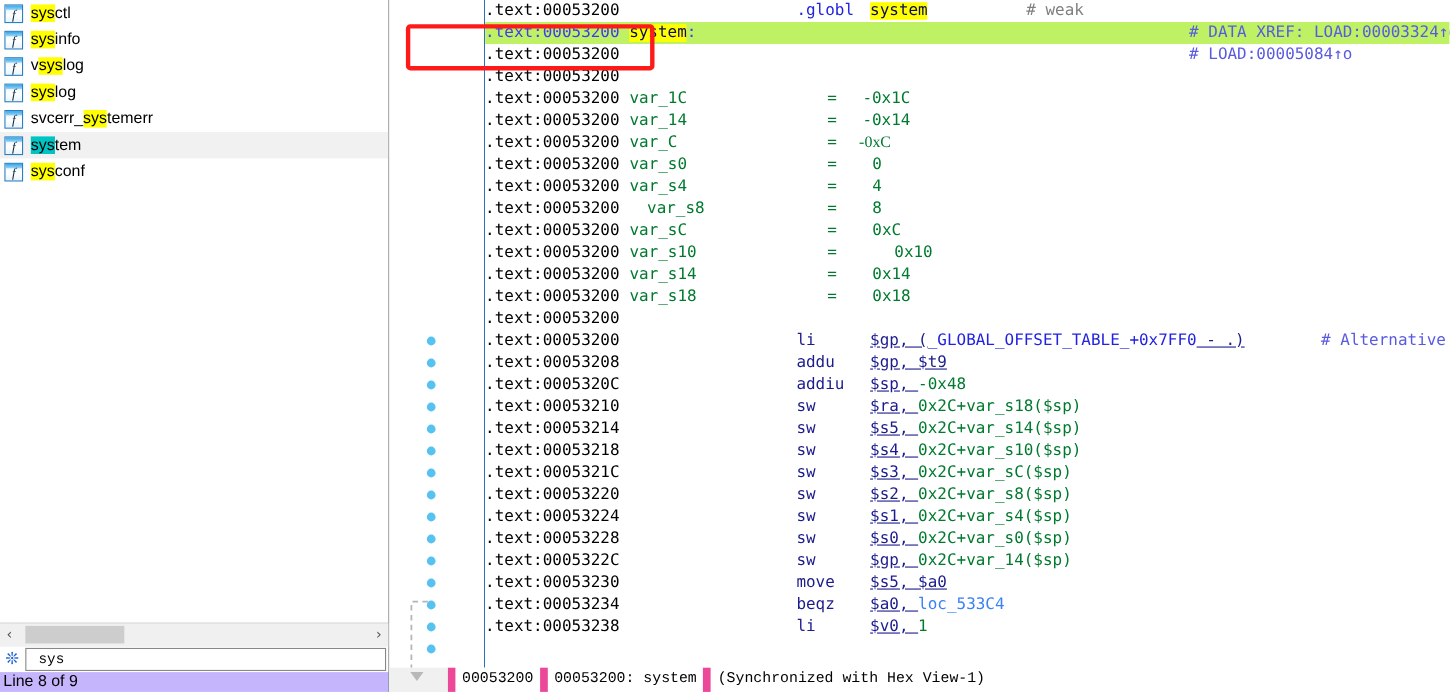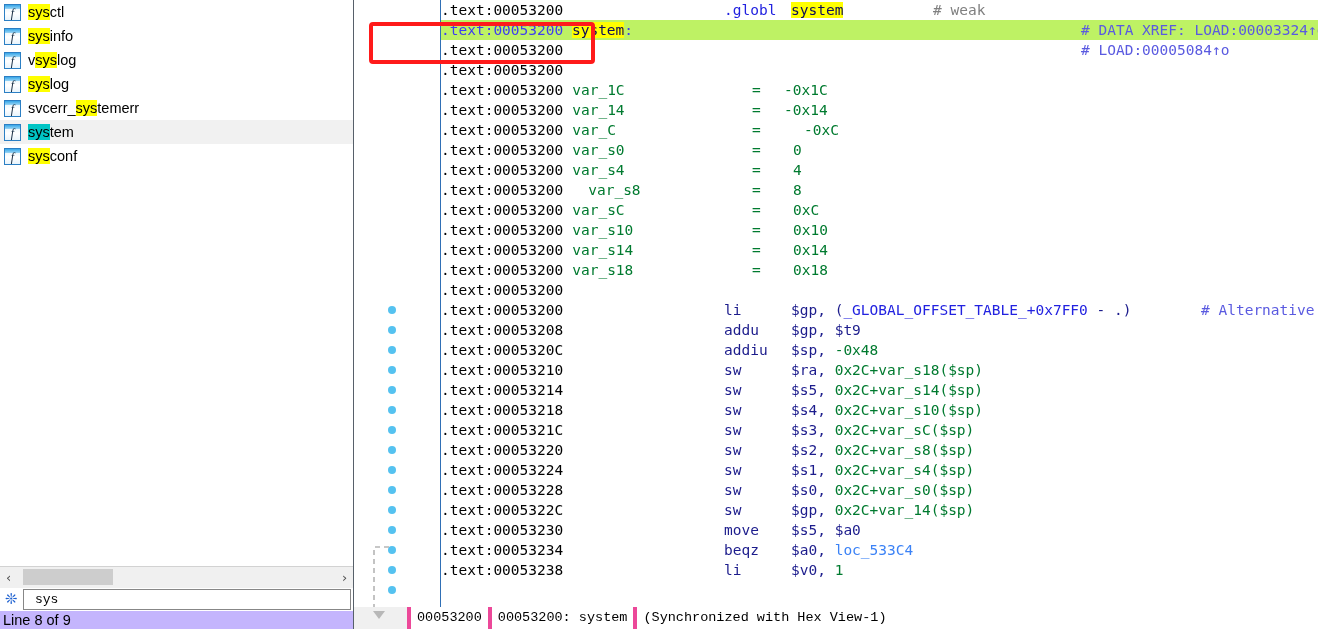--- a/index.html
+++ b/index.html
@@ -177,21 +177,21 @@
     color: #000000;
   }
   .code-row.selected { background: #bef264; }
 
   .seg   { color: #000000; }
   .seg-b { color: #3d3df0; }
   .name-hl { background: #ffff00; color: #0b0b5a; }
   .var  { color: #007a2f; }
   .num  { color: #007a2f; }
   .mnem { color: #1c1c8c; }
-  .reg  { color: #1c1c8c; }
+  .reg  { color: #1c1c8c; text-decoration: underline; }
   .xref { color: #3b82f6; }
   .cmt  { color: #2222e0; }
   .cmt-gray { color: #808080; }
   .cmt-blue { color: #5a5ae0; }
 
   .col-dir  { position: absolute; left: 283px; }
   .col-eq   { position: absolute; left: 311px; }
   .col-mnem { position: absolute; left: 283px; }
   .col-ops  { position: absolute; left: 350px; }
   .col-cmt  { position: absolute; left: 640px; }
@@ -253,21 +253,21 @@
     left: 19px; top: 4px;
     width: 0; height: 0;
     border-left: 6px solid transparent;
     border-right: 6px solid transparent;
     border-top: 8px solid #b8b8b8;
   }
   .sb-cell {
     height: 22px;
     line-height: 22px;
     padding: 0 6px;
-    border-left: 4px solid #ec4899;
+    border-left: 7px solid #ec4899;
     flex: 0 0 auto;
     white-space: pre;
   }
   .sb-cell:last-of-type { border-right: 1px solid #b0b0b0; }
   #sb-fill { flex: 1; height: 22px; background: #ffffff; }
   #sb-bottom-strip {
     position: absolute;
     left: 0; bottom: 0;
     width: 100%; height: 21px;
     background: #f0f0f0;
@@ -361,26 +361,26 @@
         <div class="dot" style="top: 586px;"></div>
       </div>
     <div id="code-border"></div>
     <div id="code-area">
         <div class="code-row"><span class="seg">.text:00053200</span><span class="col-dir cmt">.globl</span><span class="col-ops"><span class="name-hl">system</span></span><span class="col-cmt cmt-gray" style="left: 492px;"># weak</span></div>
         <div class="code-row selected"><span class="seg-b">.text:00053200</span><span><span> </span><span class="name-hl">system</span><span class="seg-b">:</span></span><span class="col-cmt cmt-blue"># DATA XREF: LOAD:00003324↑o</span></div>
         <div class="code-row"><span class="seg">.text:00053200</span><span class="col-cmt cmt-blue"># LOAD:00005084↑o</span></div>
         <div class="code-row"><span class="seg">.text:00053200</span></div>
         <div class="code-row"><span class="seg">.text:00053200</span><span class="var" style="margin-left: 9px;">var_1C</span><span class="col-eq var">=</span><span class="var" style="position: absolute; left: 343px;">-0x1C</span></div>
         <div class="code-row"><span class="seg">.text:00053200</span><span class="var" style="margin-left: 9px;">var_14</span><span class="col-eq var">=</span><span class="var" style="position: absolute; left: 343px;">-0x14</span></div>
-        <div class="code-row"><span class="seg">.text:00053200</span><span class="var" style="margin-left: 9px;">var_C</span><span class="col-eq var">=</span><span class="var" style="position: absolute; left: 363px;">-0xC</span></div>
+        <div class="code-row"><span class="seg">.text:00053200</span><span class="var" style="margin-left: 9px;">var_C</span><span class="col-eq var">=</span><span class="var" style="position: absolute; left: 340px; font-family: Liberation Serif, serif;">-0xC</span></div>
         <div class="code-row"><span class="seg">.text:00053200</span><span class="var" style="margin-left: 9px;">var_s0</span><span class="col-eq var">=</span><span class="var" style="position: absolute; left: 352px;">0</span></div>
         <div class="code-row"><span class="seg">.text:00053200</span><span class="var" style="margin-left: 9px;">var_s4</span><span class="col-eq var">=</span><span class="var" style="position: absolute; left: 352px;">4</span></div>
         <div class="code-row"><span class="seg">.text:00053200</span><span class="var" style="margin-left: 25px;">var_s8</span><span class="col-eq var">=</span><span class="var" style="position: absolute; left: 352px;">8</span></div>
         <div class="code-row"><span class="seg">.text:00053200</span><span class="var" style="margin-left: 9px;">var_sC</span><span class="col-eq var">=</span><span class="var" style="position: absolute; left: 352px;">0xC</span></div>
-        <div class="code-row"><span class="seg">.text:00053200</span><span class="var" style="margin-left: 9px;">var_s10</span><span class="col-eq var">=</span><span class="var" style="position: absolute; left: 352px;">0x10</span></div>
+        <div class="code-row"><span class="seg">.text:00053200</span><span class="var" style="margin-left: 9px;">var_s10</span><span class="col-eq var">=</span><span class="var" style="position: absolute; left: 372px;">0x10</span></div>
         <div class="code-row"><span class="seg">.text:00053200</span><span class="var" style="margin-left: 9px;">var_s14</span><span class="col-eq var">=</span><span class="var" style="position: absolute; left: 352px;">0x14</span></div>
         <div class="code-row"><span class="seg">.text:00053200</span><span class="var" style="margin-left: 9px; margin-top: 24px;">var_s18</span><span class="col-eq var">=</span><span class="var" style="position: absolute; left: 352px;">0x18</span></div>
         <div class="code-row"><span class="seg">.text:00053200</span></div>
         <div class="code-row"><span class="seg">.text:00053200</span><span class="col-mnem mnem">li</span><span class="col-ops"><span class="reg">$gp, (</span><span class="cmt">_GLOBAL_OFFSET_TABLE_+0x7FF0</span><span class="reg"> - .)</span></span><span class="col-cmt cmt-blue" style="left: 760px;"># Alternative nam</span></div>
         <div class="code-row"><span class="seg">.text:00053208</span><span class="col-mnem mnem">addu</span><span class="col-ops"><span class="reg">$gp, $t9</span></span></div>
         <div class="code-row"><span class="seg">.text:0005320C</span><span class="col-mnem mnem">addiu</span><span class="col-ops"><span class="reg">$sp, </span><span class="num">-0x48</span></span></div>
         <div class="code-row"><span class="seg">.text:00053210</span><span class="col-mnem mnem">sw</span><span class="col-ops"><span class="reg">$ra, </span><span class="var">0x2C+var_s18($sp)</span></span></div>
         <div class="code-row"><span class="seg">.text:00053214</span><span class="col-mnem mnem">sw</span><span class="col-ops"><span class="reg">$s5, </span><span class="var">0x2C+var_s14($sp)</span></span></div>
         <div class="code-row"><span class="seg">.text:00053218</span><span class="col-mnem mnem">sw</span><span class="col-ops"><span class="reg">$s4, </span><span class="var">0x2C+var_s10($sp)</span></span></div>
         <div class="code-row"><span class="seg">.text:0005321C</span><span class="col-mnem mnem">sw</span><span class="col-ops"><span class="reg">$s3, </span><span class="var">0x2C+var_sC($sp)</span></span></div>

